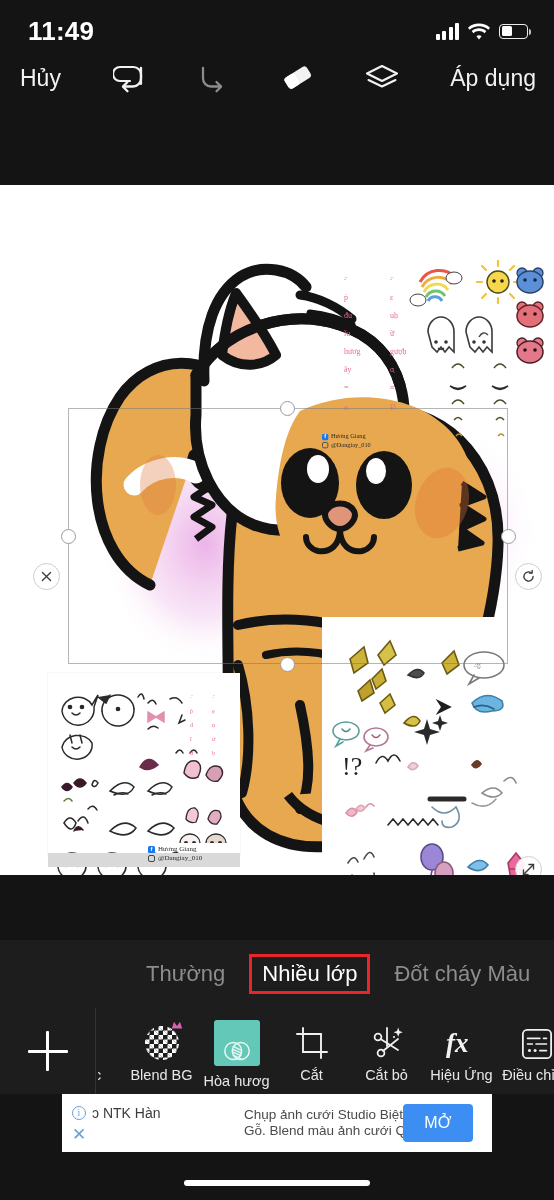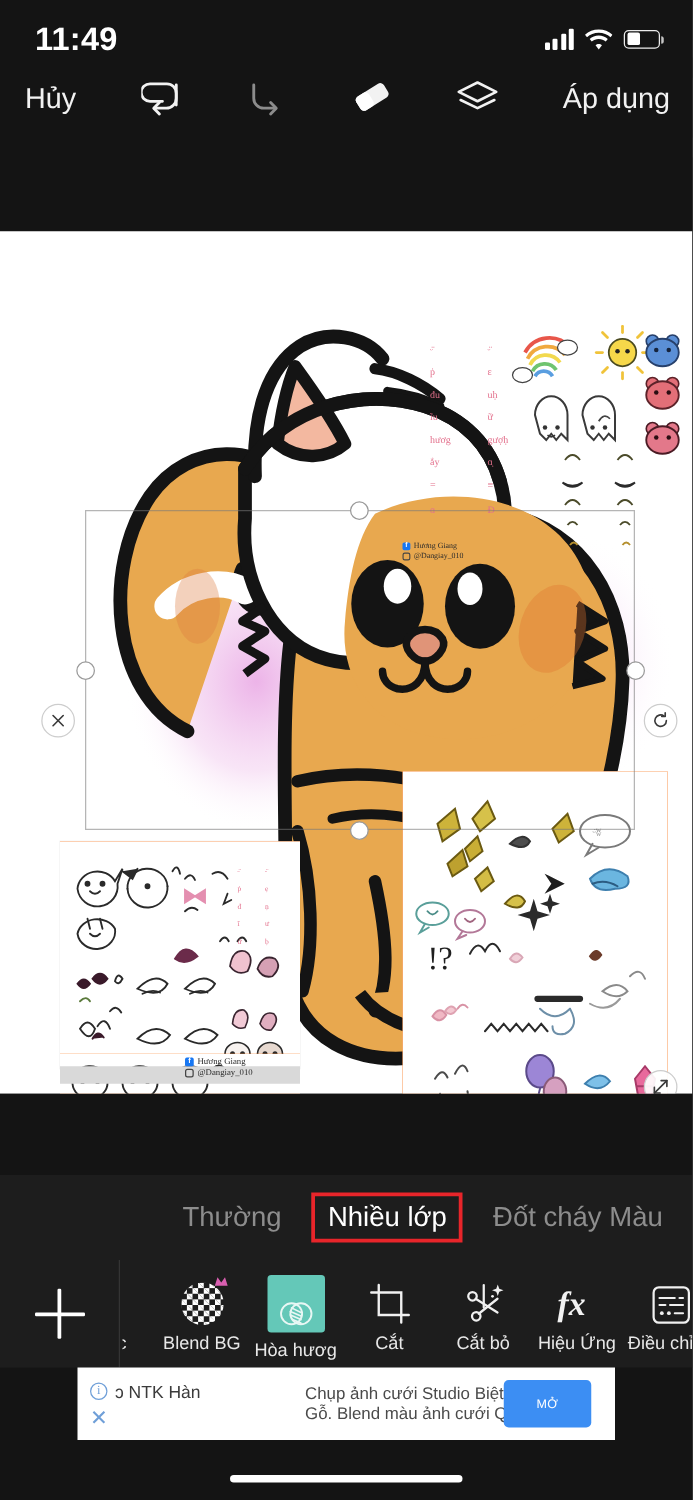--- a/index.html
+++ b/index.html
@@ -157,21 +157,21 @@
   .ad-info {
     width:14px; height:14px; border:1.3px solid #6f9fd8; border-radius:50%;
     color:#6f9fd8; font-size:10px; line-height:12px; text-align:center;
     font-family:"Liberation Serif", serif;
   }
   .ad-src { font-size:14px; color:#3b3b3b; white-space:nowrap; }
   .ad-close { position:absolute; left:10px; top:32px; color:#6f9fd8; font-size:17px; line-height:17px; }
   .ad-body { flex:1; font-size:13.5px; color:#4a4a4a; line-height:16px; padding-left:52px; overflow:hidden; }
   .ad-cta {
     position:absolute; right:19px; top:10px; width:70px; height:38px;
-    background:#3c8ef3; border-radius:4px; color:#fff; font-size:10px;
+    background:#3c8ef3; border-radius:4px; color:#fff; font-size:16px;
     display:flex; align-items:center; justify-content:center; letter-spacing:.3px;
   }
 
   
   .home {
     position:absolute; left:50%; transform:translateX(-50%);
     bottom:14px; width:186px; height:6px; background:#fff; border-radius:3px;
   }
 </style>
 </head>

